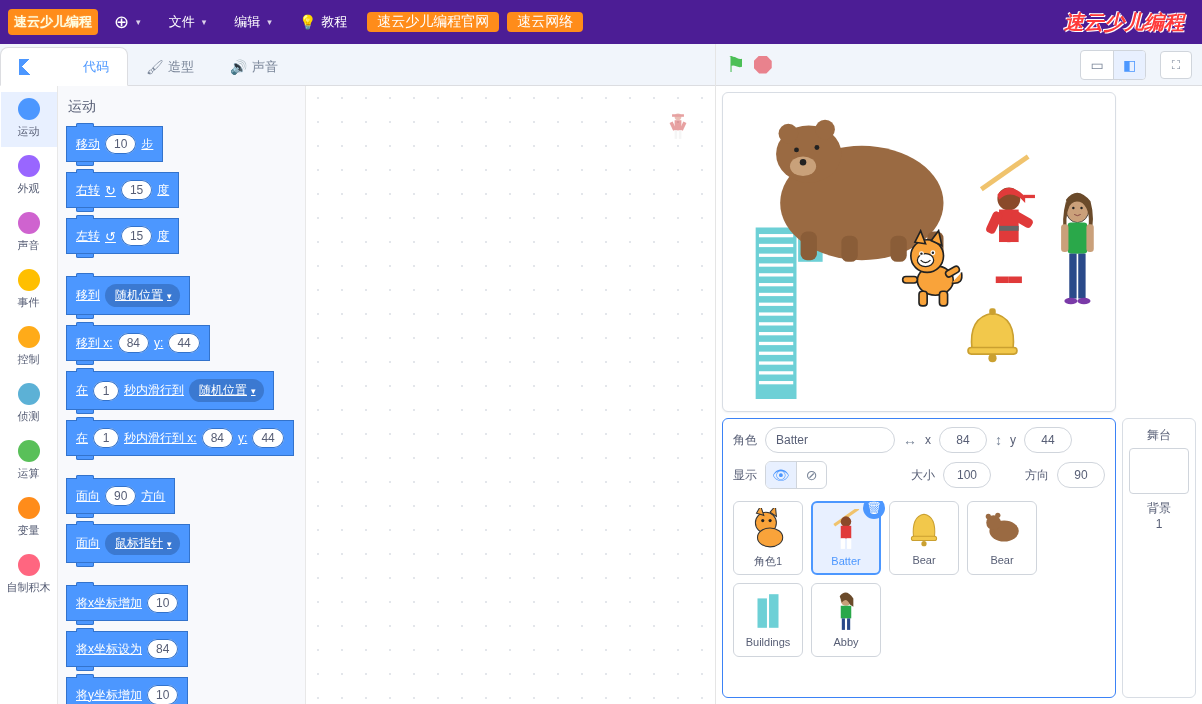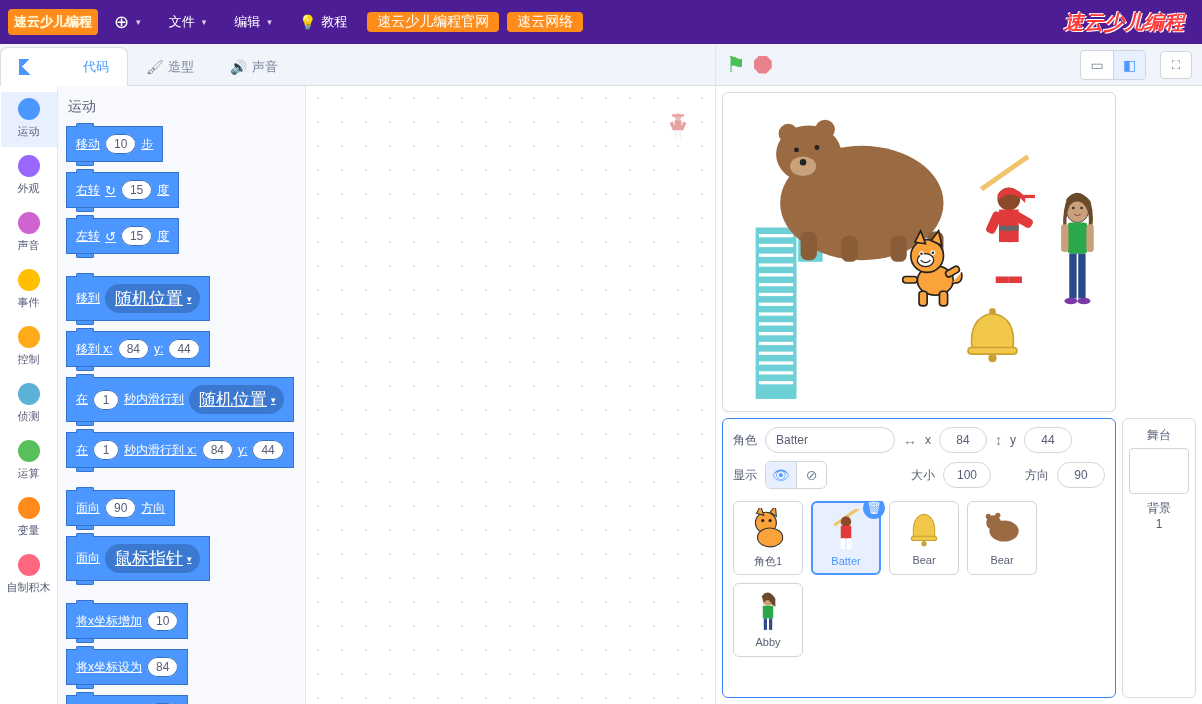--- a/index.html
+++ b/index.html
@@ -156,21 +156,21 @@
     font-size: 12px;
     min-width: 26px;
     text-align: center;
     box-shadow: 0 0 0 1px #3373cc inset;
   }
   .dd-slot {
     background: #3b79d1;
     color: #fff;
     border-radius: 999px;
     padding: 3px 8px 3px 10px;
-    font-size: 17px;
+    font-size: 12px;
     display: inline-flex;
     align-items: center;
     gap: 4px;
   }
   .dd-slot::after{ content:"▾"; font-size:9px }
   .rot-cw::before{content:"↻"; font-size:13px}
   .rot-ccw::before{content:"↺"; font-size:13px}
   .block-row{ display:block; }
 
   .workspace {
@@ -588,20 +588,29 @@
                   <circle cx="12" cy="14" r="7" fill="#9a6a42"></circle>
                   <circle cx="7" cy="8" r="2.5" fill="#9a6a42"></circle>
                   <circle cx="16" cy="7" r="2.5" fill="#9a6a42"></circle>
                 </svg>
               </div>
               <div>Bear</div>
             </div>
             <div class="sprite-tile">
               <div class="tile-thumb">
                 <svg viewBox="0 0 40 40">
+                  <rect x="10" y="8" width="9" height="28" fill="#6dd0d6"></rect>
+                  <rect x="21" y="4" width="9" height="32" fill="#6dd0d6"></rect>
+                </svg>
+              </div>
+              <div>Buildings</div>
+            </div>
+            <div class="sprite-tile">
+              <div class="tile-thumb">
+                <svg viewBox="0 0 40 40">
                   <circle cx="20" cy="10" r="5" fill="#caa07a"></circle>
                   <path d="M14 6 Q20 -2 27 8 L27 16 24 14 Q20 6 16 12Z" fill="#6a4a2a"></path>
                   <rect x="15" y="15" width="10" height="12" fill="#2aa84a"></rect>
                   <rect x="16" y="27" width="3" height="11" fill="#2a4a8a"></rect>
                   <rect x="21" y="27" width="3" height="11" fill="#2a4a8a"></rect>
                 </svg>
               </div>
               <div>Abby</div>
             </div>
           </div>

